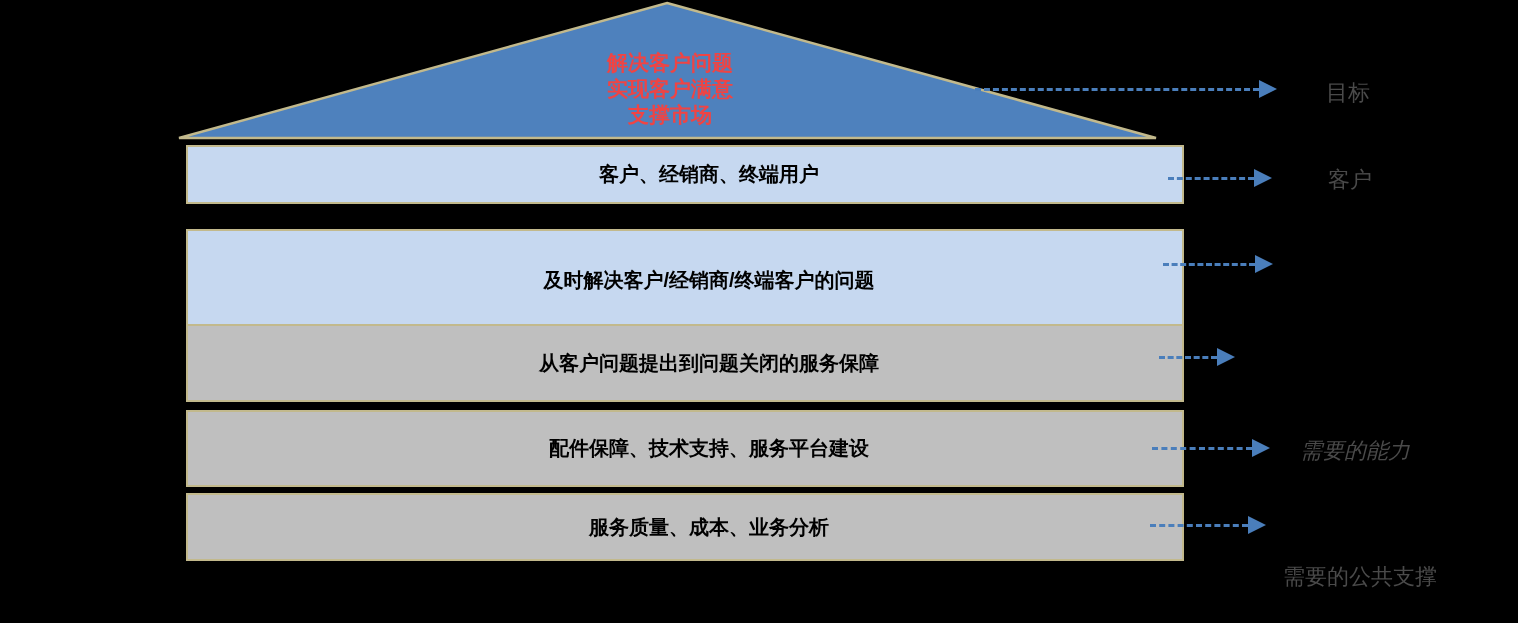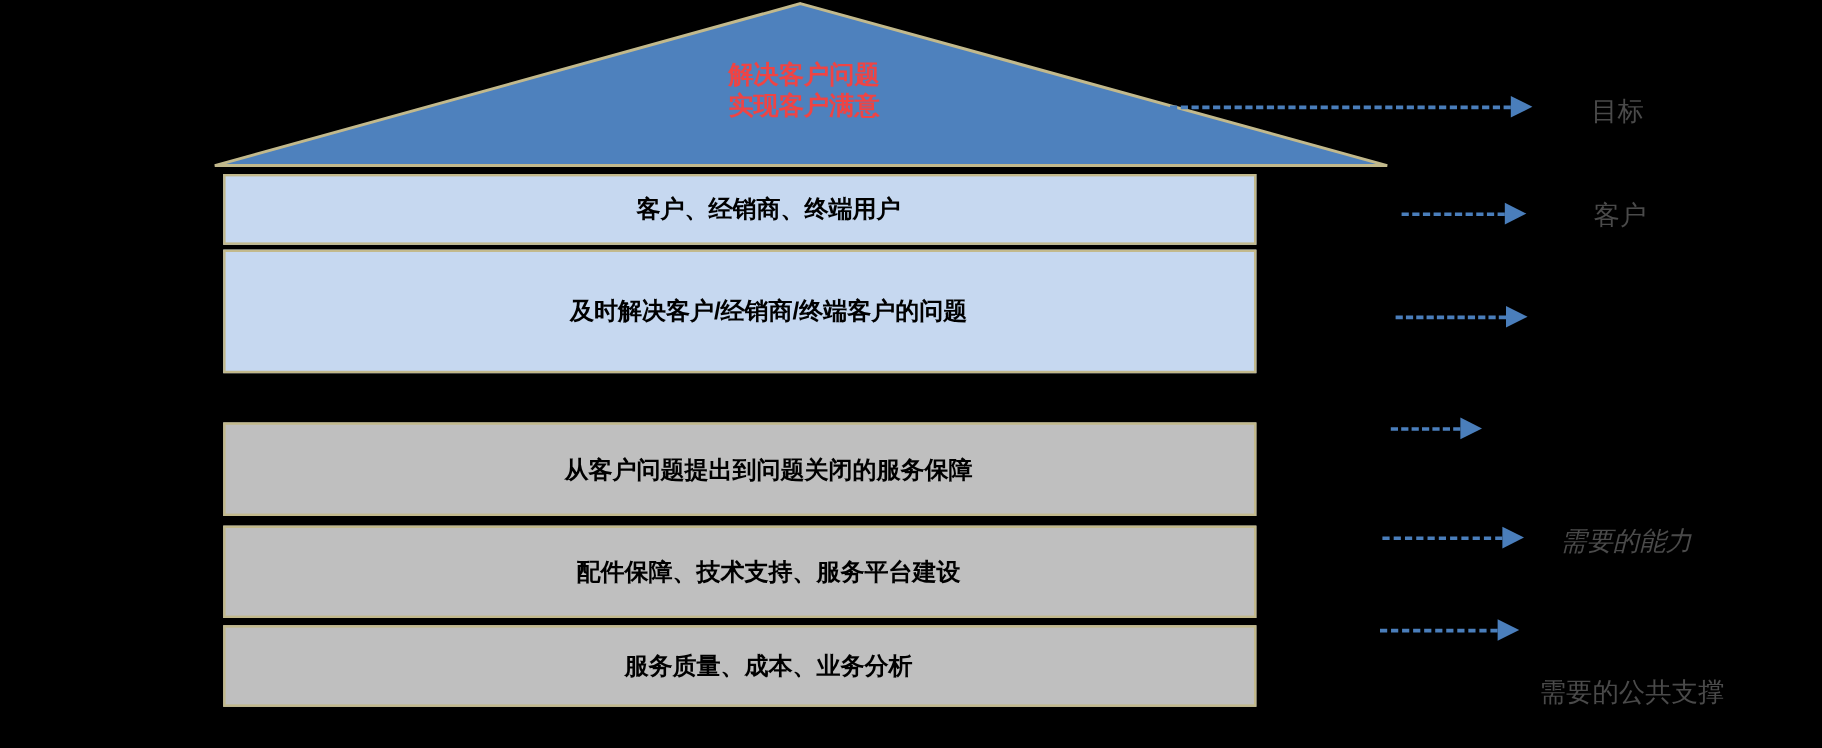--- a/index.html
+++ b/index.html
@@ -27,35 +27,35 @@
     text-align: center;
     color: #ef4444;
     font-weight: bold;
     font-size: 21px;
     line-height: 26px;
   }
   .roof-text span { display: block; }
   .bar {
     position: absolute;
     left: 186px;
-    width: 861px;
+    width: 998px;
     border: 2px solid #c2b98c;
     display: flex;
     align-items: center;
     justify-content: center;
     color: #000000;
     font-weight: bold;
     font-size: 20px;
     text-align: center;
     padding-left: 48px;
   }
   .bar.blue { background: #c6d8f0; }
-  .bar.gray { background: #bfbfbf; margin-top: 28px; }
+  .bar.gray { background: #bfbfbf; }
   .bar1 { top: 145px; height: 59px; }
-  .bar2 { top: 208px; height: 103px; }
+  .bar2 { top: 229px; height: 103px; }
   .bar3 { top: 324px; height: 78px; }
   .bar4 { top: 410px; height: 77px; }
   .bar5 { top: 493px; height: 68px; }
   .arrow {
     position: absolute;
     height: 0;
     border-top: 3px dashed #4a7ebb;
   }
   .arrow::after {
     content: "";
@@ -91,20 +91,21 @@
 
 <div class="canvas">
 
   <svg class="roof-svg" viewBox="0 0 1518 623" xmlns="http://www.w3.org/2000/svg">
     <polygon points="667,3 1156,138 179,138" fill="#4e81bd" stroke="#c2b98c" stroke-width="2.5"></polygon>
   </svg>
 
   <div class="roof-text">
     <span>解决客户问题</span>
     <span>实现客户满意</span>
+    <span>支撑市场</span>
   </div>
 
   <div class="bar bar1 blue">
     <span>客户、经销商、终端用户</span>
   </div>
   <div class="bar bar2 blue">
     <span>及时解决客户/经销商/终端客户的问题</span>
   </div>
   <div class="bar bar3 gray">
     <span>从客户问题提出到问题关闭的服务保障</span>

